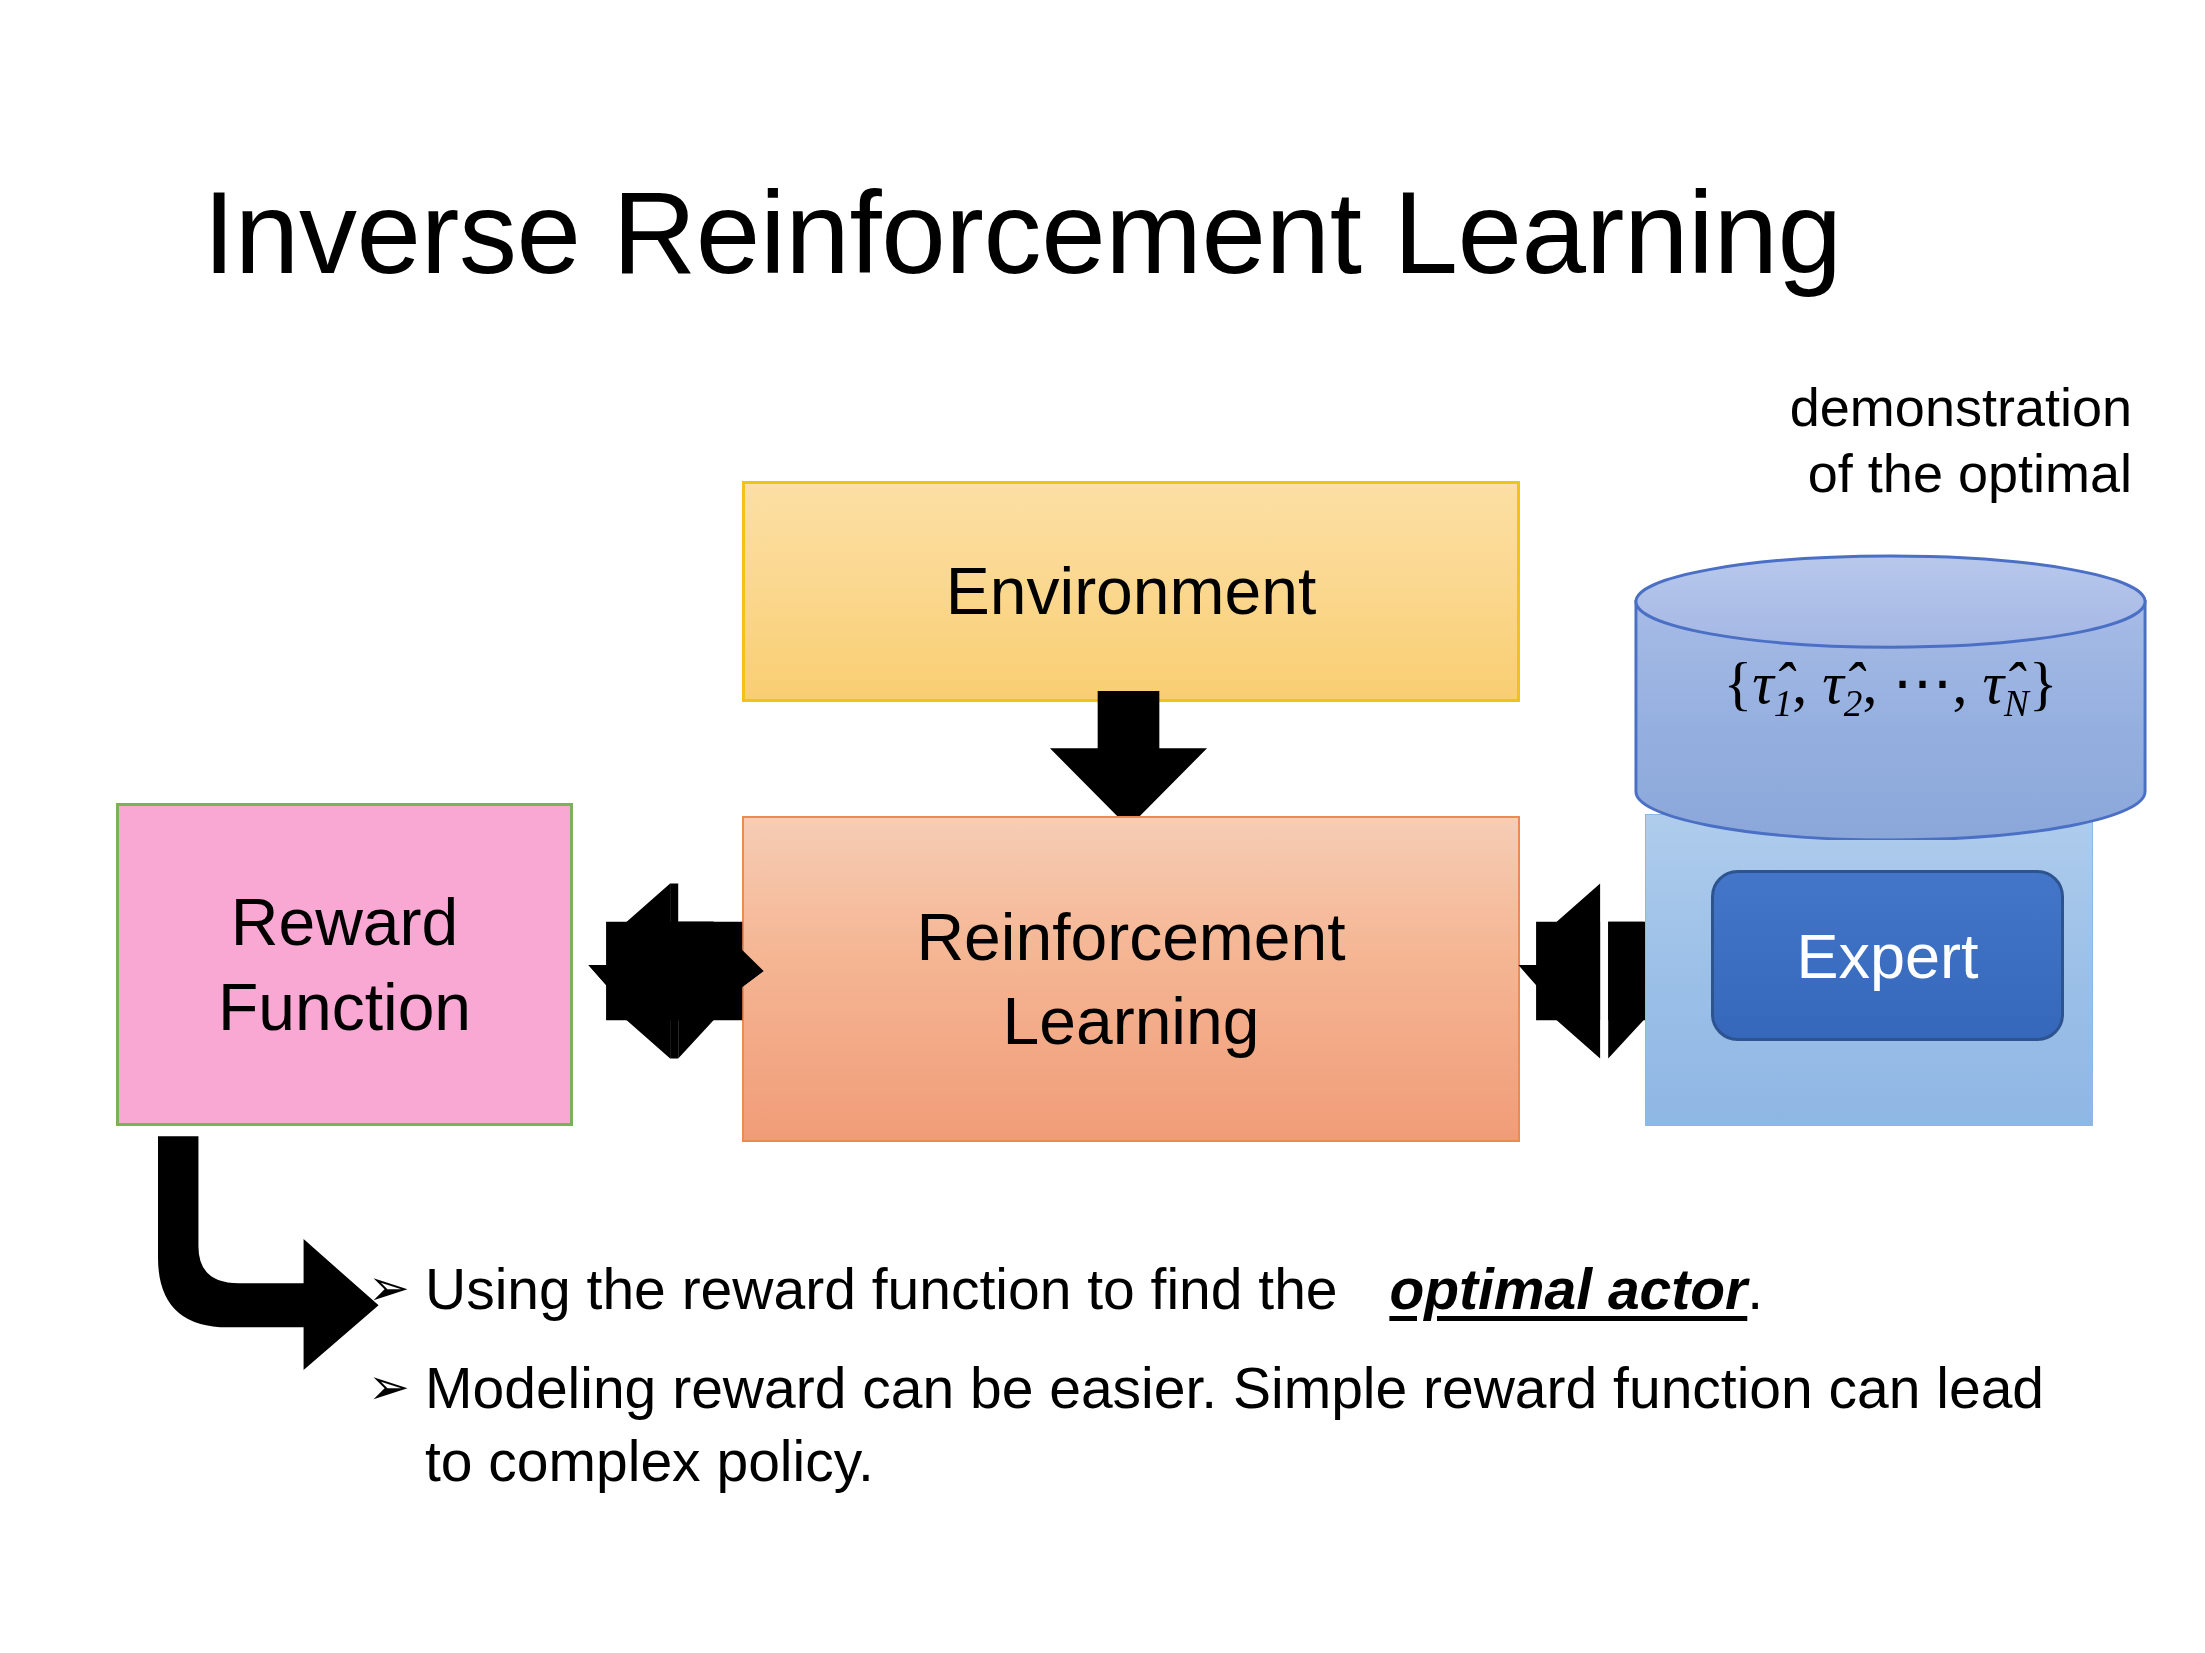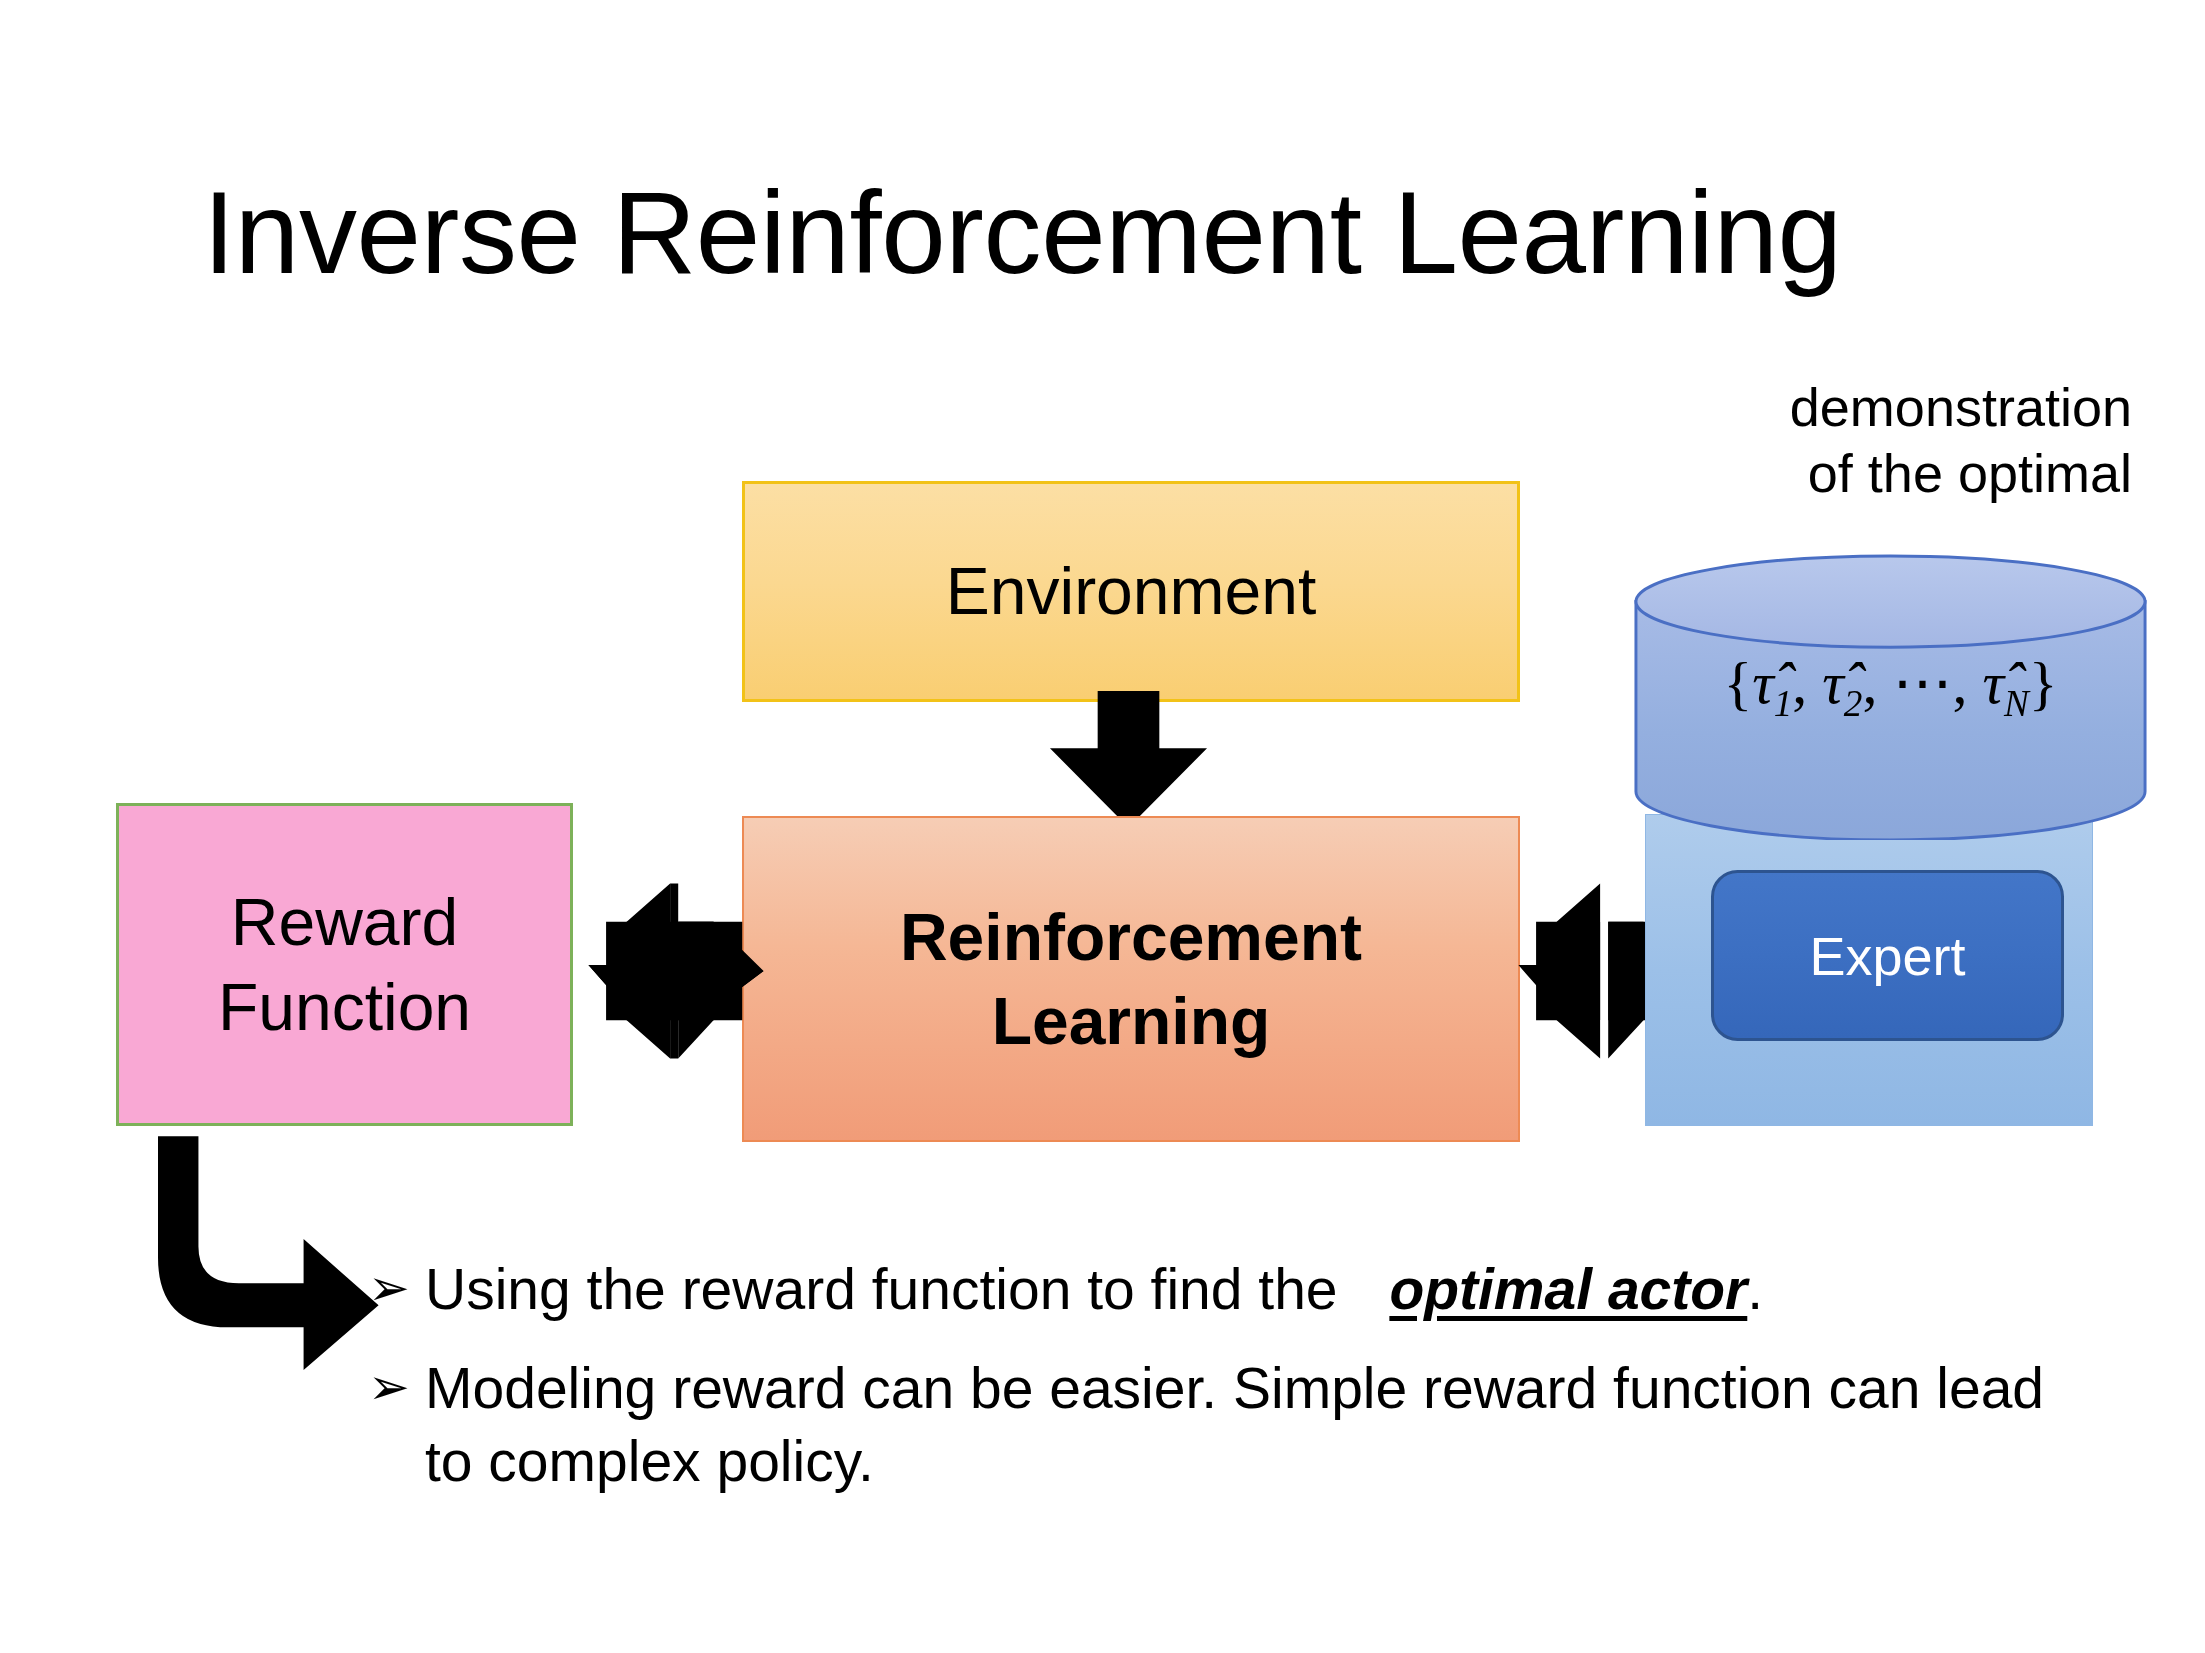--- a/index.html
+++ b/index.html
@@ -65,21 +65,20 @@
     border: 3.7px solid #7DB159;
   }
 
   #rl-box {
     left: 742px;
     top: 816px;
     width: 778px;
     height: 326px;
     background: linear-gradient(180deg, #F6CDB5 0%, #F5B795 40%, #F19C78 100%);
     border: 2.9px solid #ED8A54;
-    font-weight: bold;
   }
 
   
   #down-arrow {
     position: absolute;
     left: 1044px;
     top: 691px;
     width: 169px;
     height: 138px;
   }
@@ -133,21 +132,21 @@
     width: 353px;
     height: 171px;
     border-radius: 26.5px;
     background: linear-gradient(180deg, #4376C8 0%, #3C6FC2 50%, #3567BA 100%);
     border: 3.7px solid #2D5490;
     box-sizing: border-box;
     display: flex;
     align-items: center;
     justify-content: center;
     color: #FFFFFF;
-    font-size: 54px;
+    font-size: 63px;
     font-weight: 400;
   }
 
   
   #cylinder {
     position: absolute;
     left: 1633px;
     top: 553px;
     width: 515px;
     height: 287px;

